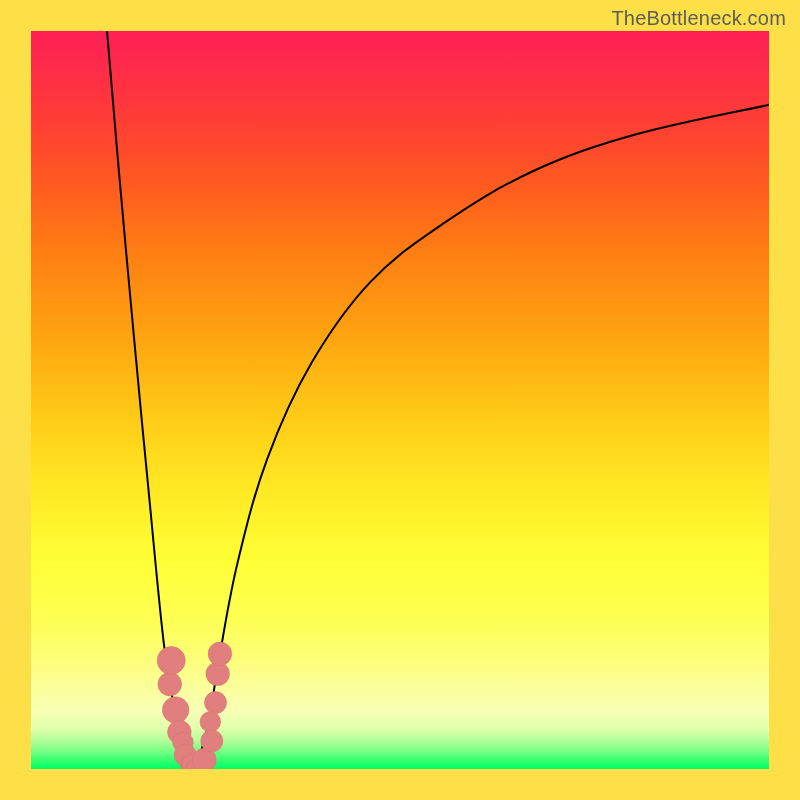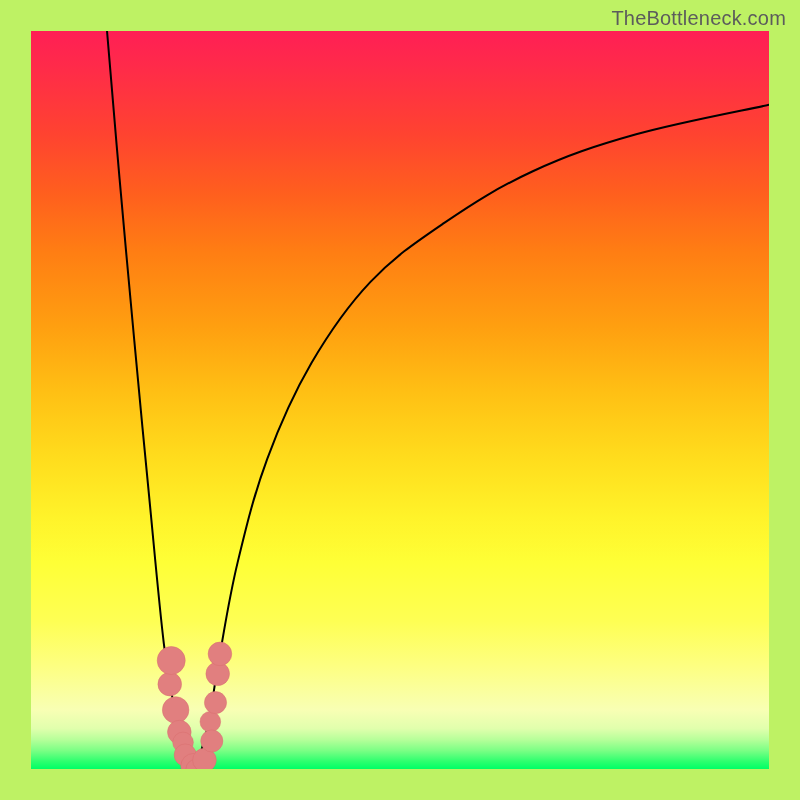--- a/index.html
+++ b/index.html
@@ -10,21 +10,21 @@
     overflow: hidden;
     background: #000;
     font-family: Arial, Helvetica, sans-serif;
   }
   .frame {
     position: absolute;
     top: 0;
     left: 0;
     width: 800px;
     height: 800px;
-    background: #bef264;
+    background: #fde047;
   }
   .plot-area {
     position: absolute;
     top: 31px;
     left: 31px;
     width: 738px;
     height: 738px;
     overflow: hidden;
   }
   .gradient {

